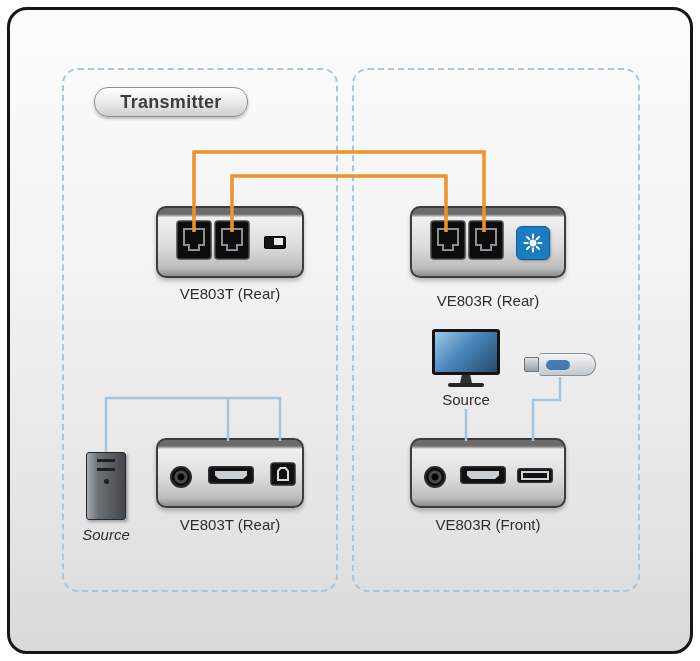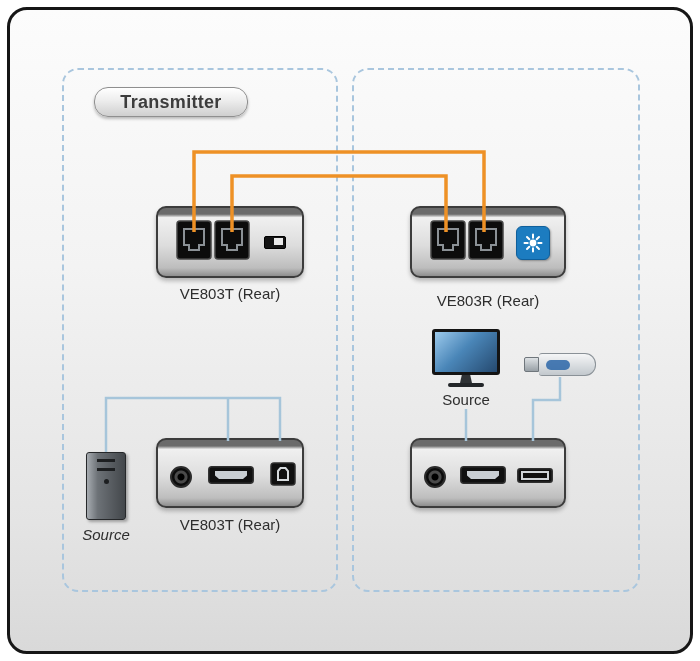--- a/index.html
+++ b/index.html
@@ -155,20 +155,21 @@
   <div class="dongle">
     <div class="dongle-connector"></div>
     <div class="dongle-body">
       <span class="dongle-stripe"></span>
     </div>
   </div>
 
   <div class="caption" style="left:150px;top:285px;width:160px;">VE803T (Rear)</div>
   <div class="caption" style="left:408px;top:292px;width:160px;">VE803R (Rear)</div>
   <div class="caption" style="left:150px;top:516px;width:160px;">VE803T (Rear)</div>
+  <div class="caption" style="left:408px;top:516px;width:160px;">VE803R (Front)</div>
   <div class="caption" style="left:66px;top:526px;width:80px;font-style:italic;">Source</div>
   <div class="caption" style="left:426px;top:391px;width:80px;">Source</div>
 
   <svg class="wires" width="700" height="661" viewBox="0 0 700 661">
     <polyline points="194,232 194,152 484,152 484,232" fill="none" stroke-width="3.5" stroke="#ee9126"></polyline>
     <polyline points="232,232 232,176 446,176 446,232" fill="none" stroke-width="3.5" stroke="#ee9126"></polyline>
     <polyline points="106,452 106,398 280,398 280,441" fill="none" stroke-width="2.5" stroke="#a6c5da"></polyline>
     <polyline points="228,398 228,441" fill="none" stroke-width="2.5" stroke="#a6c5da"></polyline>
     <polyline points="466,409 466,441" fill="none" stroke-width="2.5" stroke="#a6c5da"></polyline>
     <polyline points="560,377 560,400 533,400 533,441" fill="none" stroke-width="2.5" stroke="#a6c5da"></polyline>

